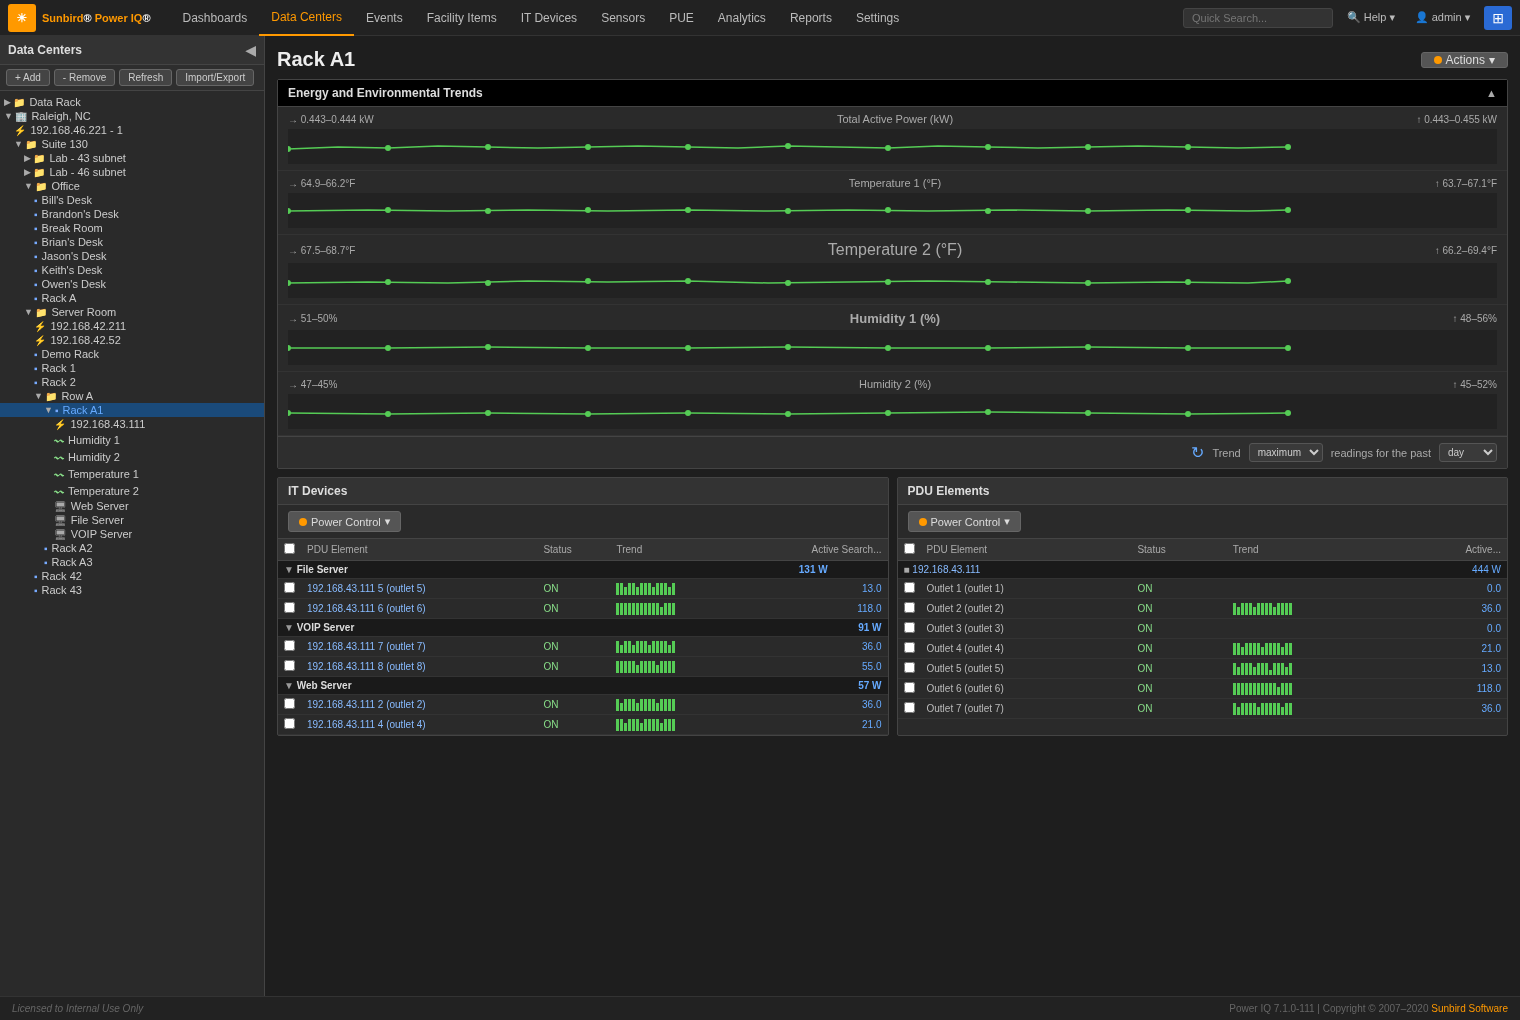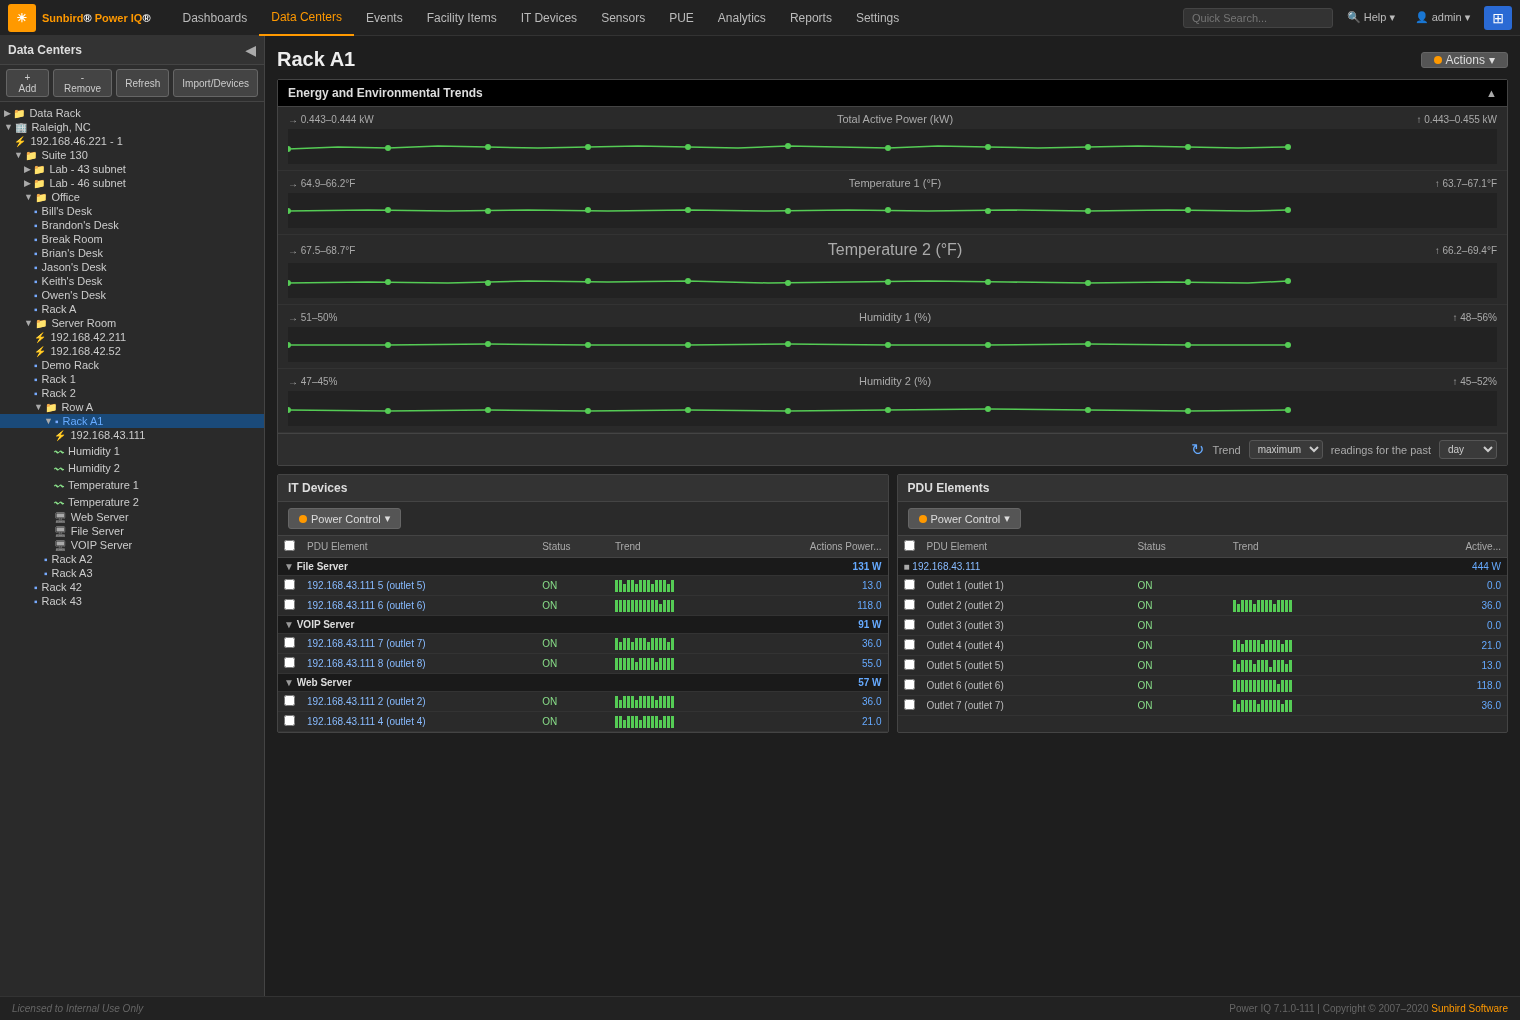--- a/index.html
+++ b/index.html
@@ -137,21 +137,21 @@
 
   <div class="sidebar">
     <div class="sidebar-header">
       <span class="sidebar-title">Data Centers</span>
       <span style="color:#aaa;cursor:pointer;font-size:14px;">◀</span>
     </div>
     <div style="display:flex;gap:4px;padding:4px 6px;background:#2e2e2e;border-bottom:1px solid #444;">
       <button class="sidebar-btn add">+ Add</button>
       <button class="sidebar-btn remove">- Remove</button>
       <button class="sidebar-btn refresh">Refresh</button>
-      <button class="sidebar-btn import">Import/Devices</button>
+      <button class="sidebar-btn import">Import/Export</button>
     </div>
     <div class="sidebar-tree">
 
       <div class="tree-row indent1">
         <span class="expand-arrow">▶</span>
         <span class="tree-icon folder-icon">📁</span>
         <span class="tree-label">Data Rack</span>
       </div>
 
       <div class="tree-row indent1">
@@ -393,21 +393,21 @@
             <circle cx="800" cy="20" r="3" fill="#5c5"></circle>
             <circle cx="900" cy="19" r="3" fill="#5c5"></circle>
             <circle cx="1000" cy="18" r="3" fill="#5c5"></circle>
           </svg>
         </div>
       </div>
 
       <div class="chart-row">
         <div style="display:flex;align-items:center;justify-content:space-between;padding:2px 0;">
           <span style="color:#aaa;font-size:10px;">→ 51–50%</span>
-          <span style="color:#aaa;font-size:11px;">Humidity 1 (%)</span>
+          <span style="color:#aaa;font-size:13px;font-weight:bold;">Humidity 1 (%)</span>
           <span style="color:#aaa;font-size:10px;">↑ 48–56%</span>
         </div>
         <div style="height:35px;background:#222;position:relative;margin:2px 0;">
           <svg width="100%" height="35">
             <polyline points="0,18 100,18 200,17 300,18 400,18 500,17 600,18 700,18 800,17 900,18 1000,18" fill="none" stroke="#5c5" stroke-width="1.5"></polyline>
             <circle cx="0" cy="18" r="3" fill="#5c5"></circle>
             <circle cx="100" cy="18" r="3" fill="#5c5"></circle>
             <circle cx="200" cy="17" r="3" fill="#5c5"></circle>
             <circle cx="300" cy="18" r="3" fill="#5c5"></circle>
             <circle cx="400" cy="18" r="3" fill="#5c5"></circle>
@@ -474,30 +474,30 @@
           </button>
         </div>
         <div class="table-wrapper">
           <table>
             <thead>
               <tr>
                 <th style="width:16px;"><input type="checkbox" style=""></th>
                 <th>PDU Element</th>
                 <th>Status</th>
                 <th>Trend</th>
-                <th style="text-align:right;">Actions Power...</th>
+                <th style="text-align:right;">Active Search...</th>
               </tr>
             </thead>
             <tbody>
 
               <tr class="group-row">
                 <td colspan="4">
                   <span style="color:#999;font-size:10px;">▼</span> File Server
                 </td>
-                <td style="text-align:right;color:#6af;">131 W</td>
+                <td style="text-align:center;color:#6af;">131 W</td>
               </tr>
               <tr>
                 <td class="checkbox-cell"><input type="checkbox" style=""></td>
                 <td class="device-name">192.168.43.111 5 (outlet 5)</td>
                 <td class="status-on">ON</td>
                 <td>
                   <div class="trend-bars">
                     <div class="t-bar h"></div>
                       <div class="t-bar h"></div>
                       <div class="t-bar m"></div>

